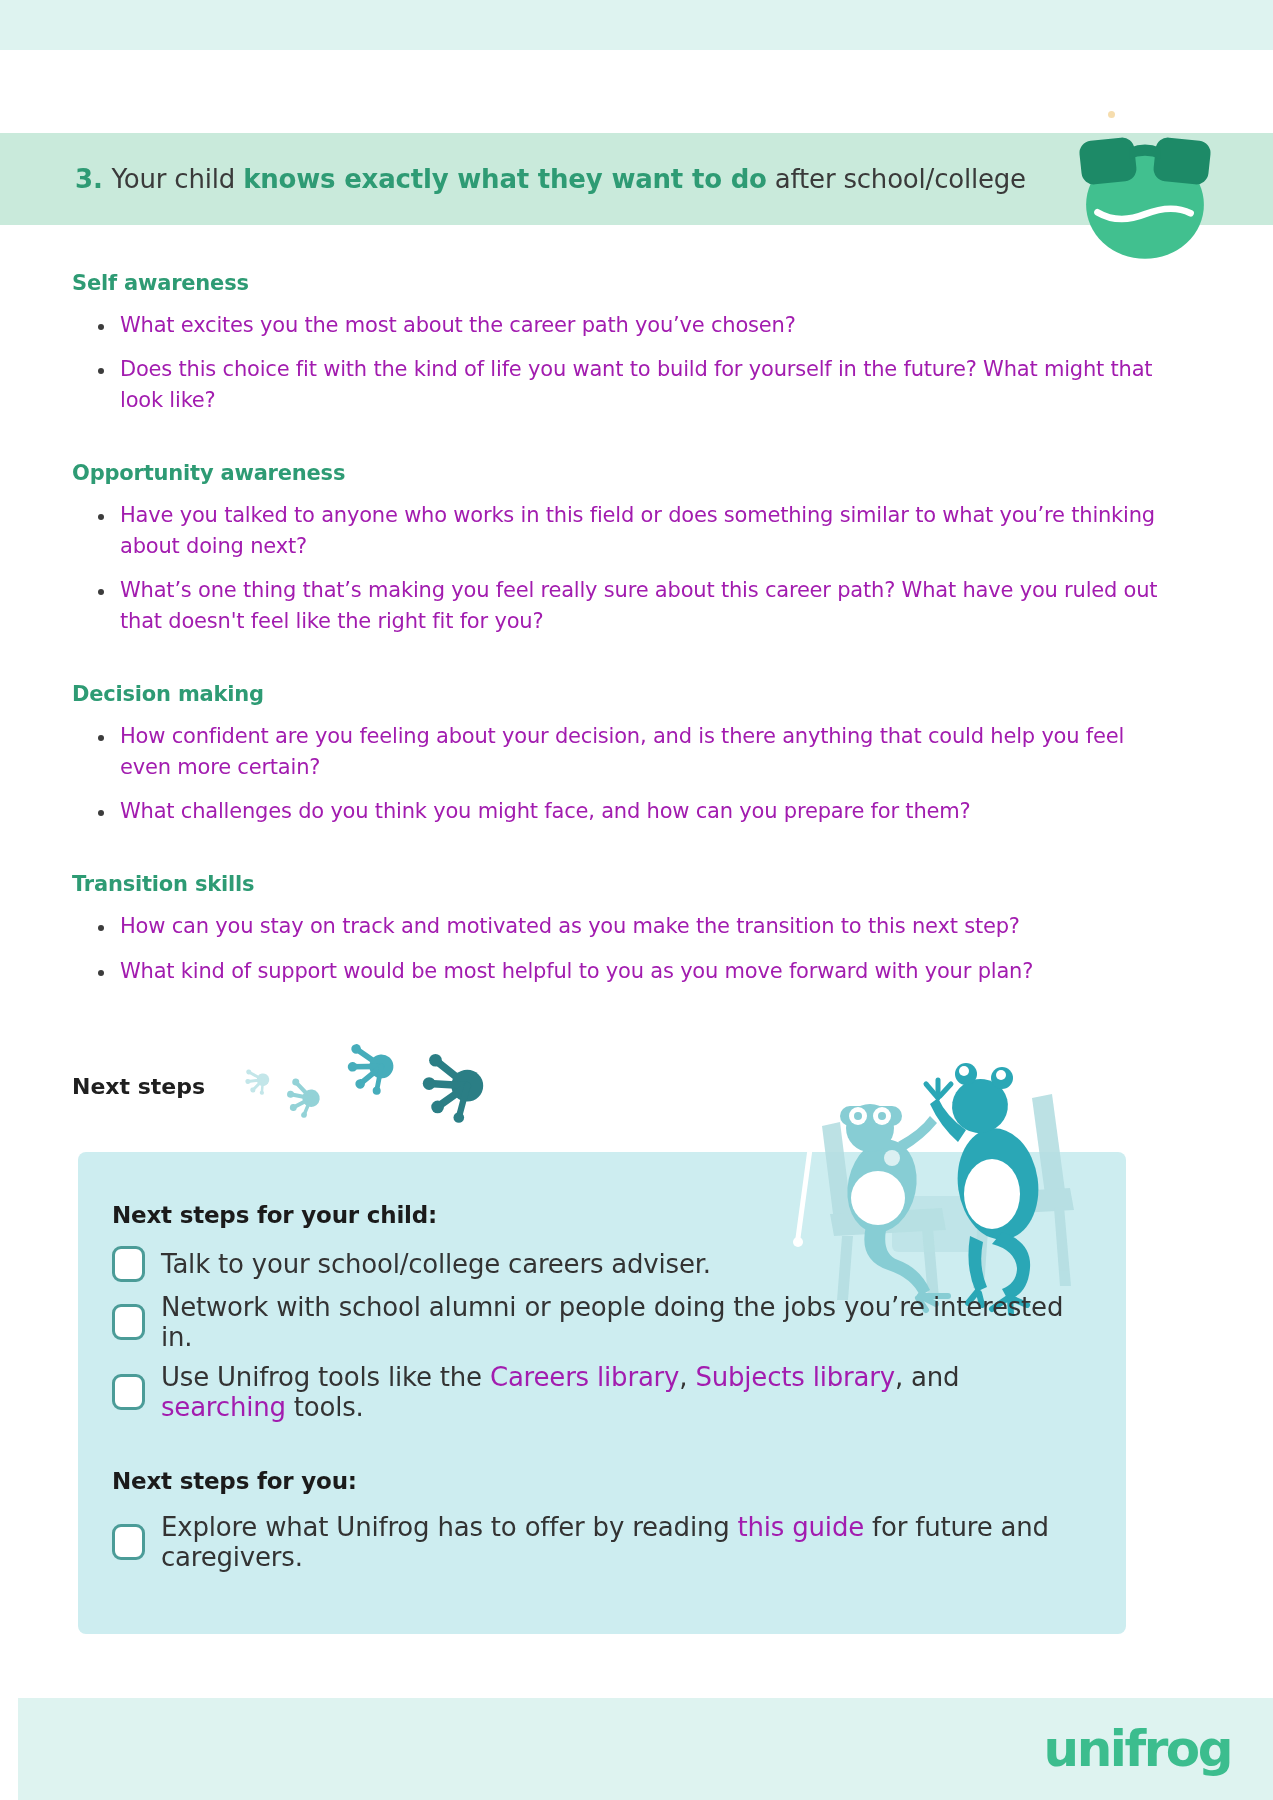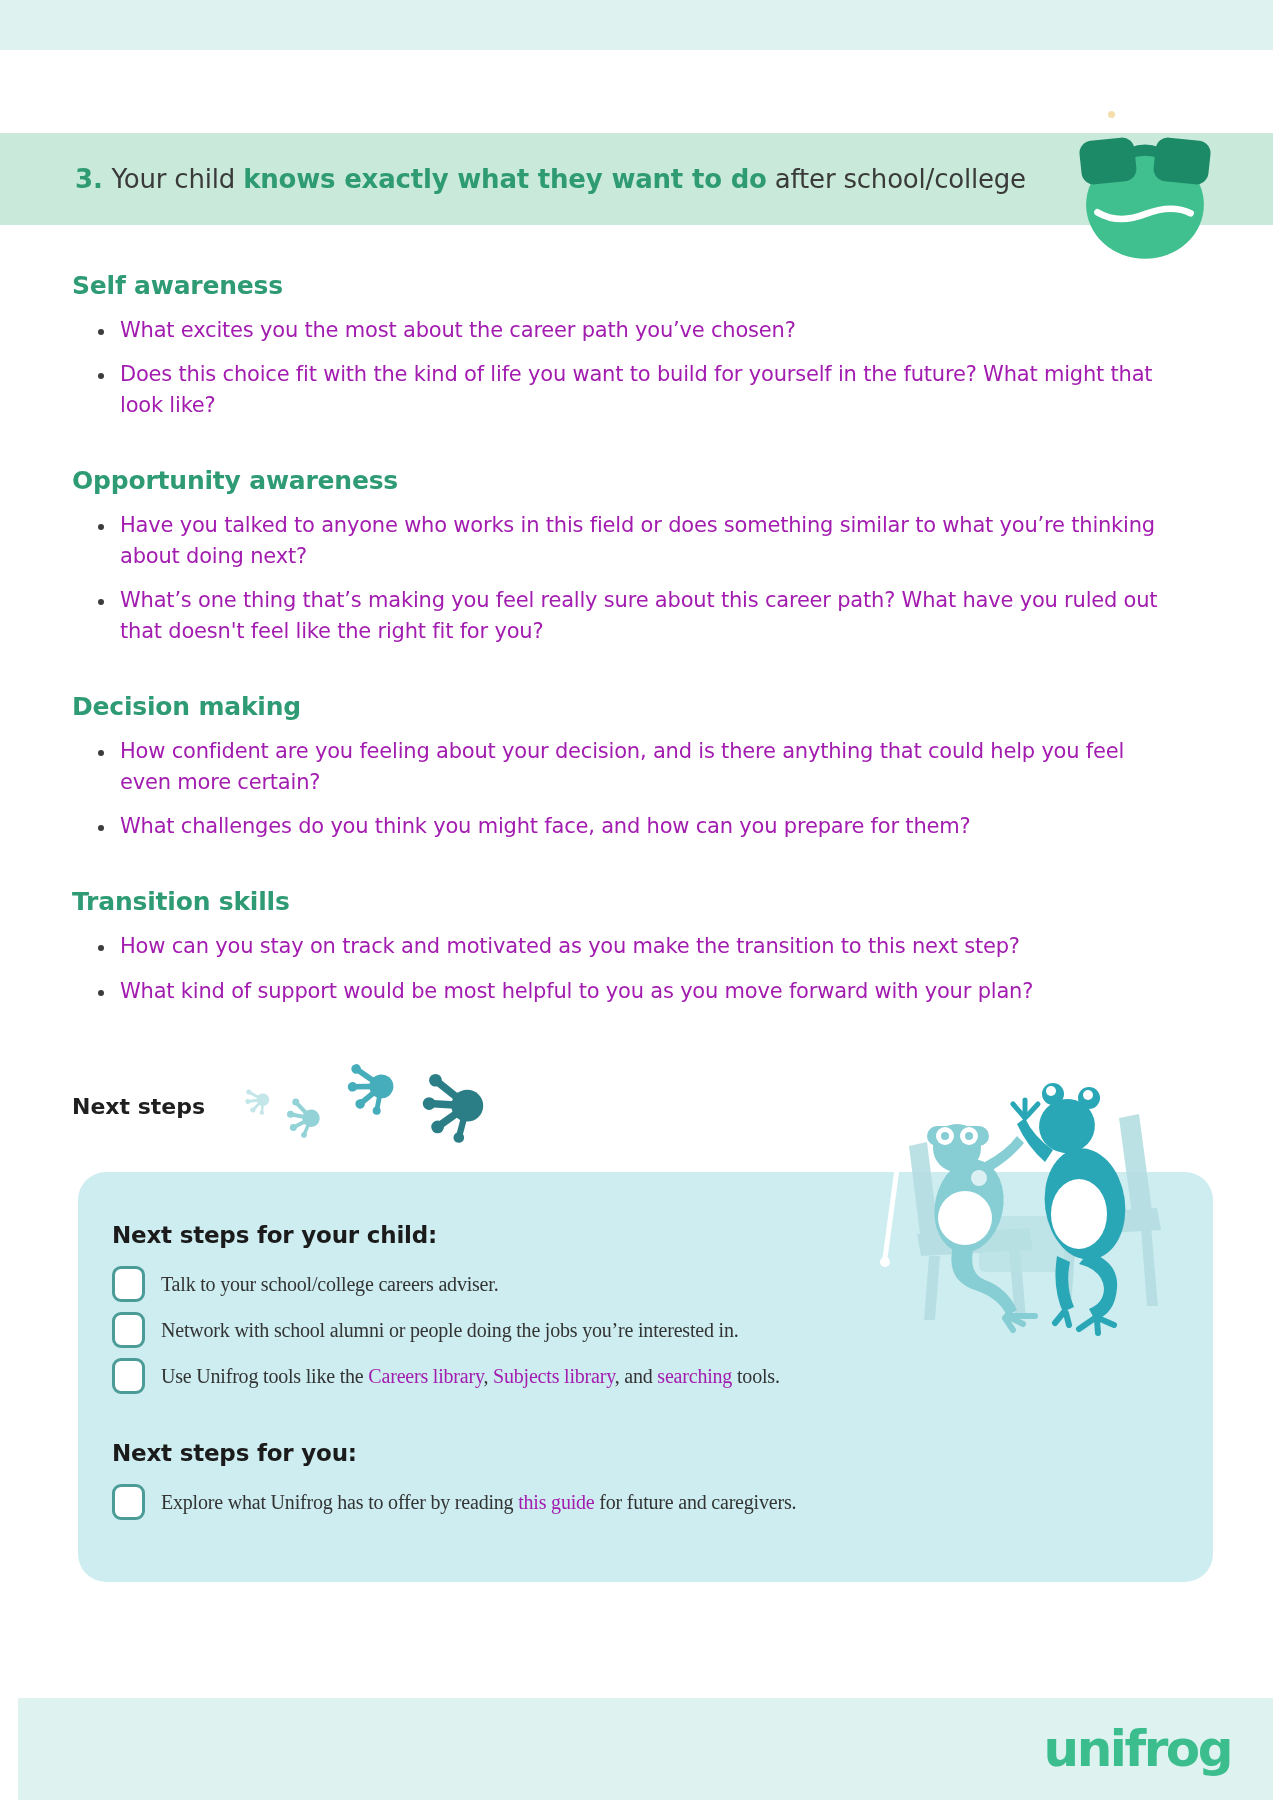--- a/index.html
+++ b/index.html
@@ -32,63 +32,63 @@
   .speck { position: absolute; right: 158px; top: -22px; width: 7px; height: 7px; border-radius: 50%; background: #f6ddae; }
   
   .content {
     position: absolute; top: 225px; left: 0;
     width: 100%;
     box-sizing: border-box;
     padding: 0 96px 0 72px;
   }
   .qa-section h2 {
     margin: 46px 0 0;
-    font-size: 25px; font-weight: 700;
+    font-size: 21px; font-weight: 700;
     color: #2e9b74; letter-spacing: -0.2px;
   }
   .qa-section ul { margin: 15px 0 0; padding-left: 44px; }
   .qa-section li {
     font-size: 21px; line-height: 1.45;
     color: #a21caf; letter-spacing: -0.2px;
     margin-bottom: 14px;
     padding-left: 4px;
   }
   .qa-section li::marker { color: #3c3c3c; font-size: 18px; }
   
   .next-steps-row { display: flex; align-items: center; margin-top: 50px; height: 100px; }
   .next-steps-row h2 { margin: 0; font-size: 22px; font-weight: 700; color: #1f1f1f; }
   .footprints { width: 300px; height: 100px; margin-left: 40px; }
   
   .steps-box {
     position: relative;
     margin: 16px 0 0 6px;
-    width: 1135px; min-height: 403px;
+    width: 1048px; min-height: 403px;
     box-sizing: border-box;
     background: #cdedf0;
-    border-radius: 28px;
+    border-radius: 8px;
     padding: 50px 40px 52px 34px;
   }
   .steps-box h3 {
     margin: 0 0 18px;
     font-size: 23px; font-weight: 700; color: #1b1b1b;
     letter-spacing: -0.2px;
     position: relative; z-index: 2;
   }
   .steps-box h3.you-heading { margin-top: 46px; }
   .check-row { display: flex; align-items: center; margin-bottom: 10px; position: relative; z-index: 2; }
   .checkbox {
     flex: 0 0 auto;
     width: 27px; height: 30px;
     background: #ffffff;
     border: 3.5px solid #4b9c98;
     border-radius: 9px;
     margin-right: 16px;
     cursor: pointer;
   }
-  .check-label { font-size: 20px; color: #333333; letter-spacing: -0.2px; font-family: Liberation Serif, serif; }
+  .check-label { font-size: 26px; color: #333333; letter-spacing: -0.2px; }
   .check-label .link { color: #a21caf; cursor: pointer; }
   .illustration {
     position: absolute; top: -106px; right: 24px;
     width: 332px; height: 272px;
     pointer-events: none;
     z-index: 1;
   }
   
   .footer {
     position: absolute; left: 18px; bottom: 0;

